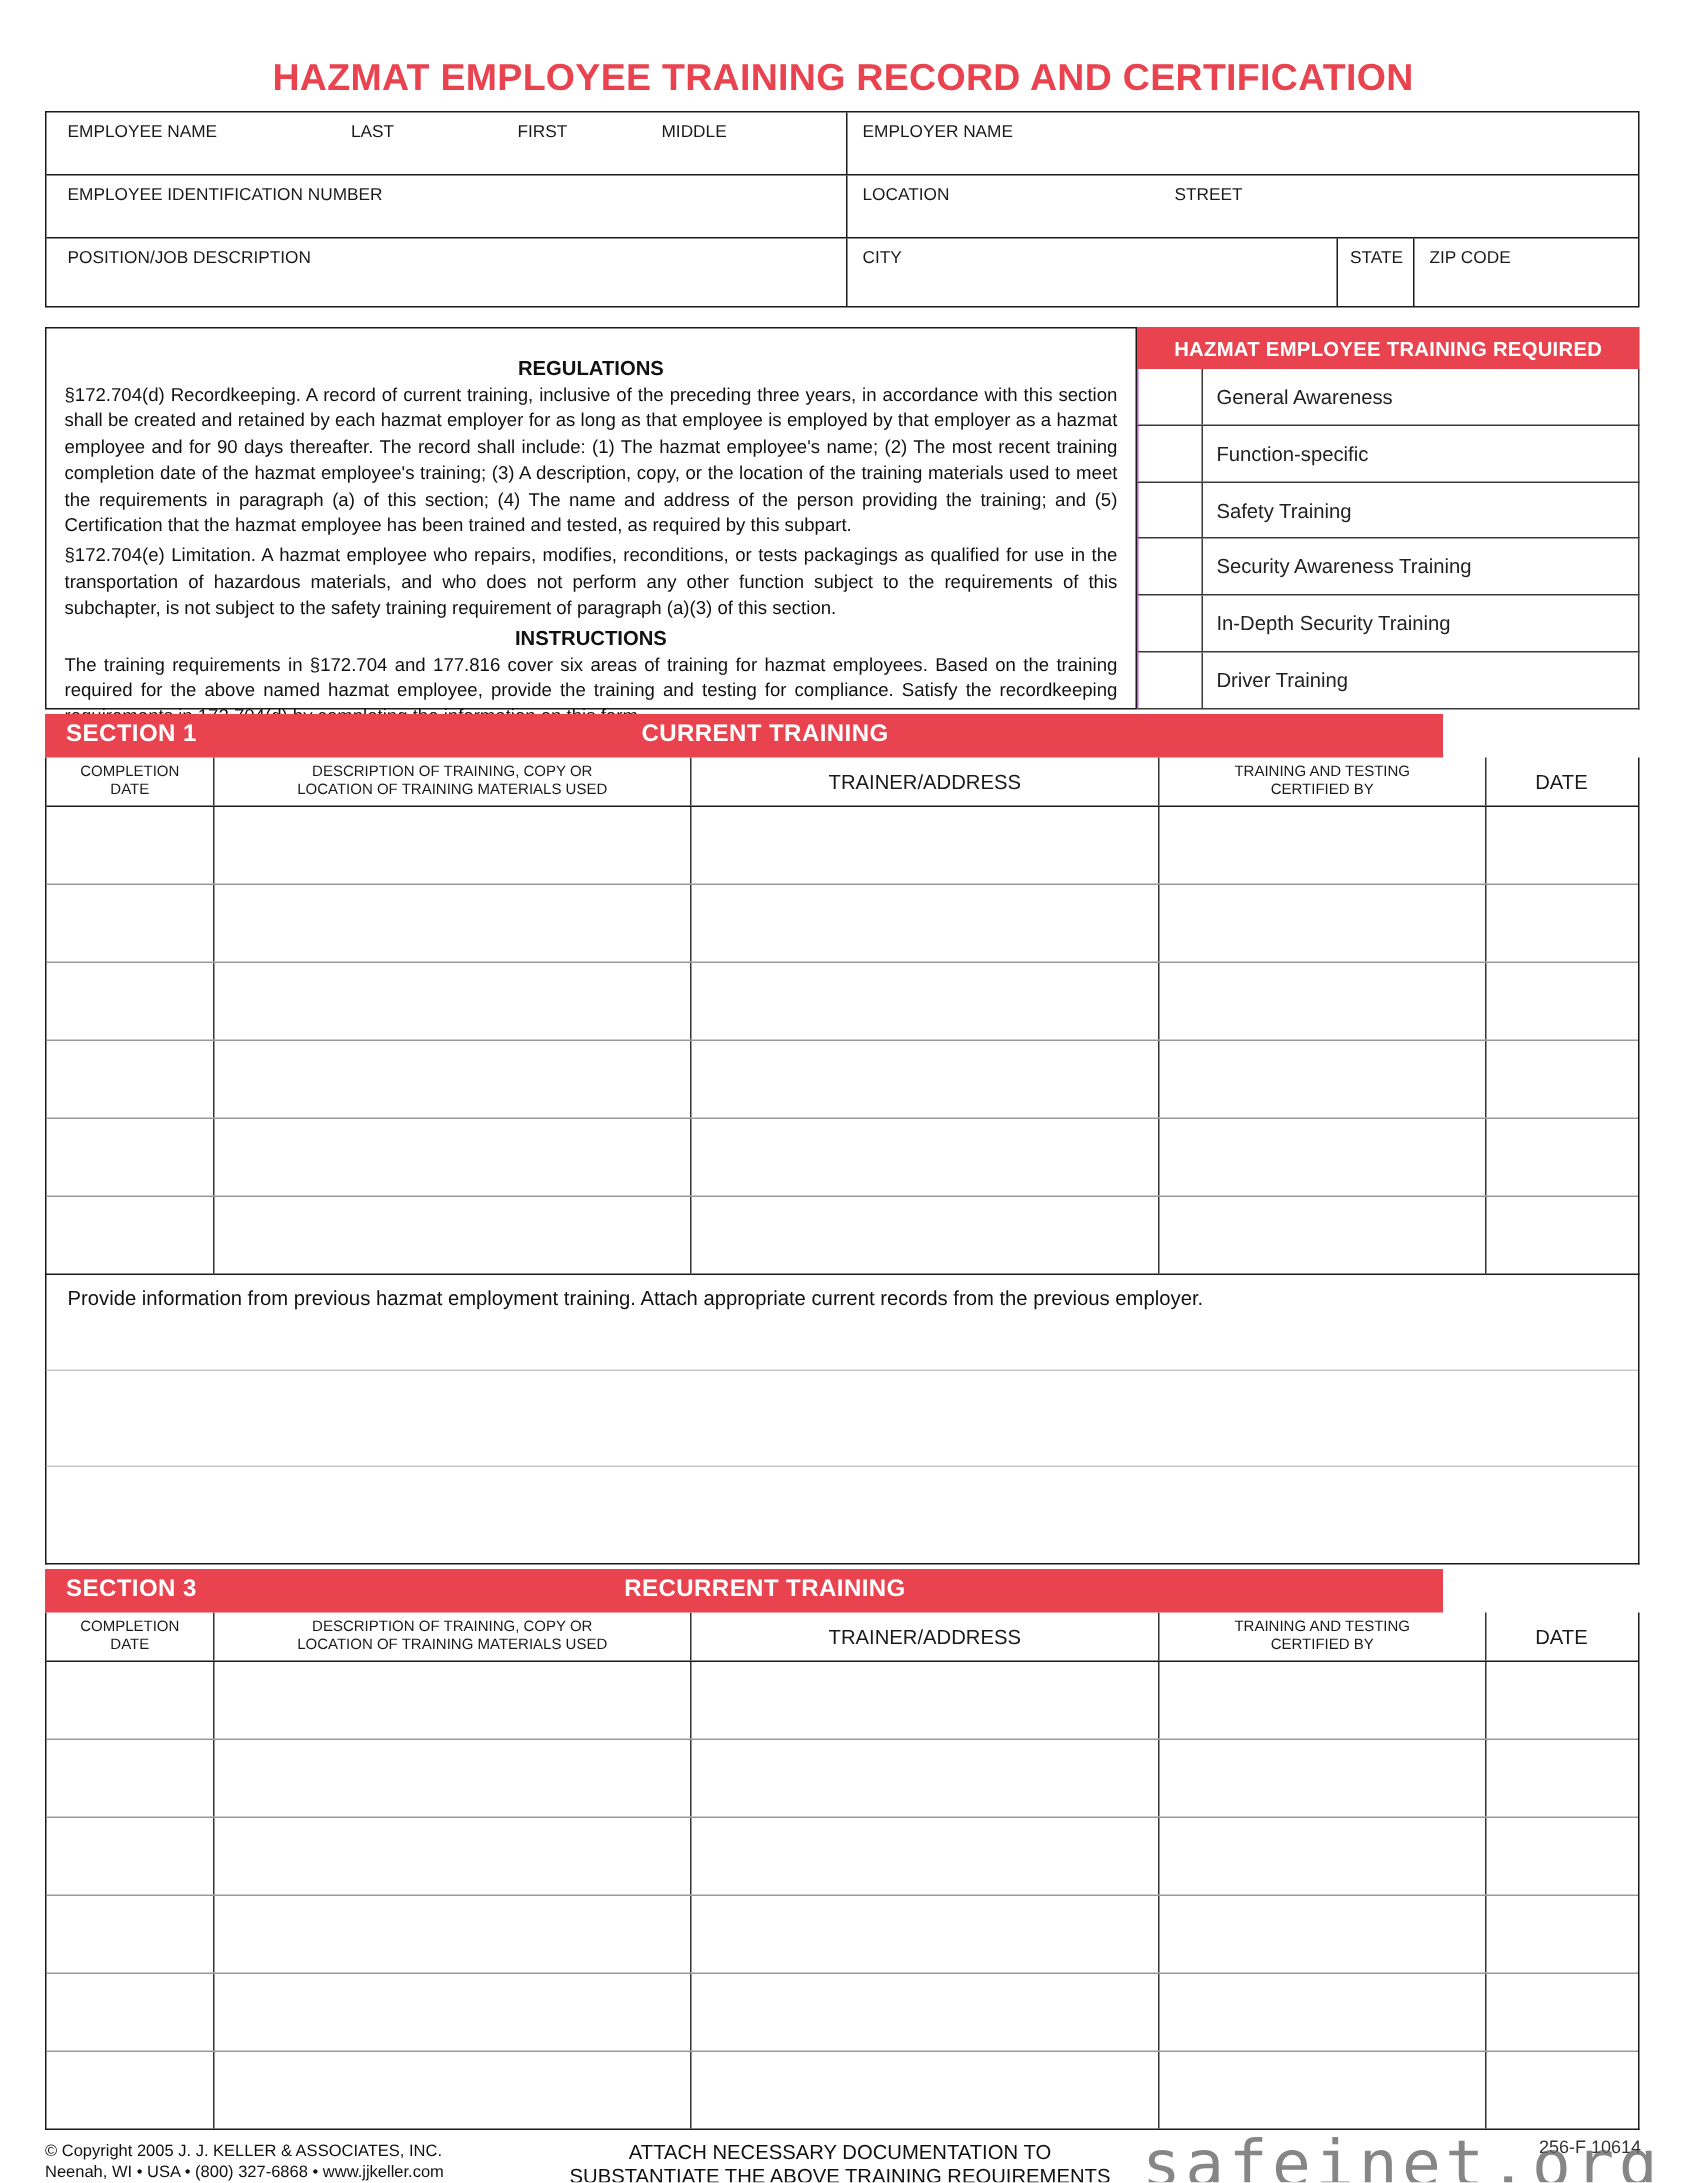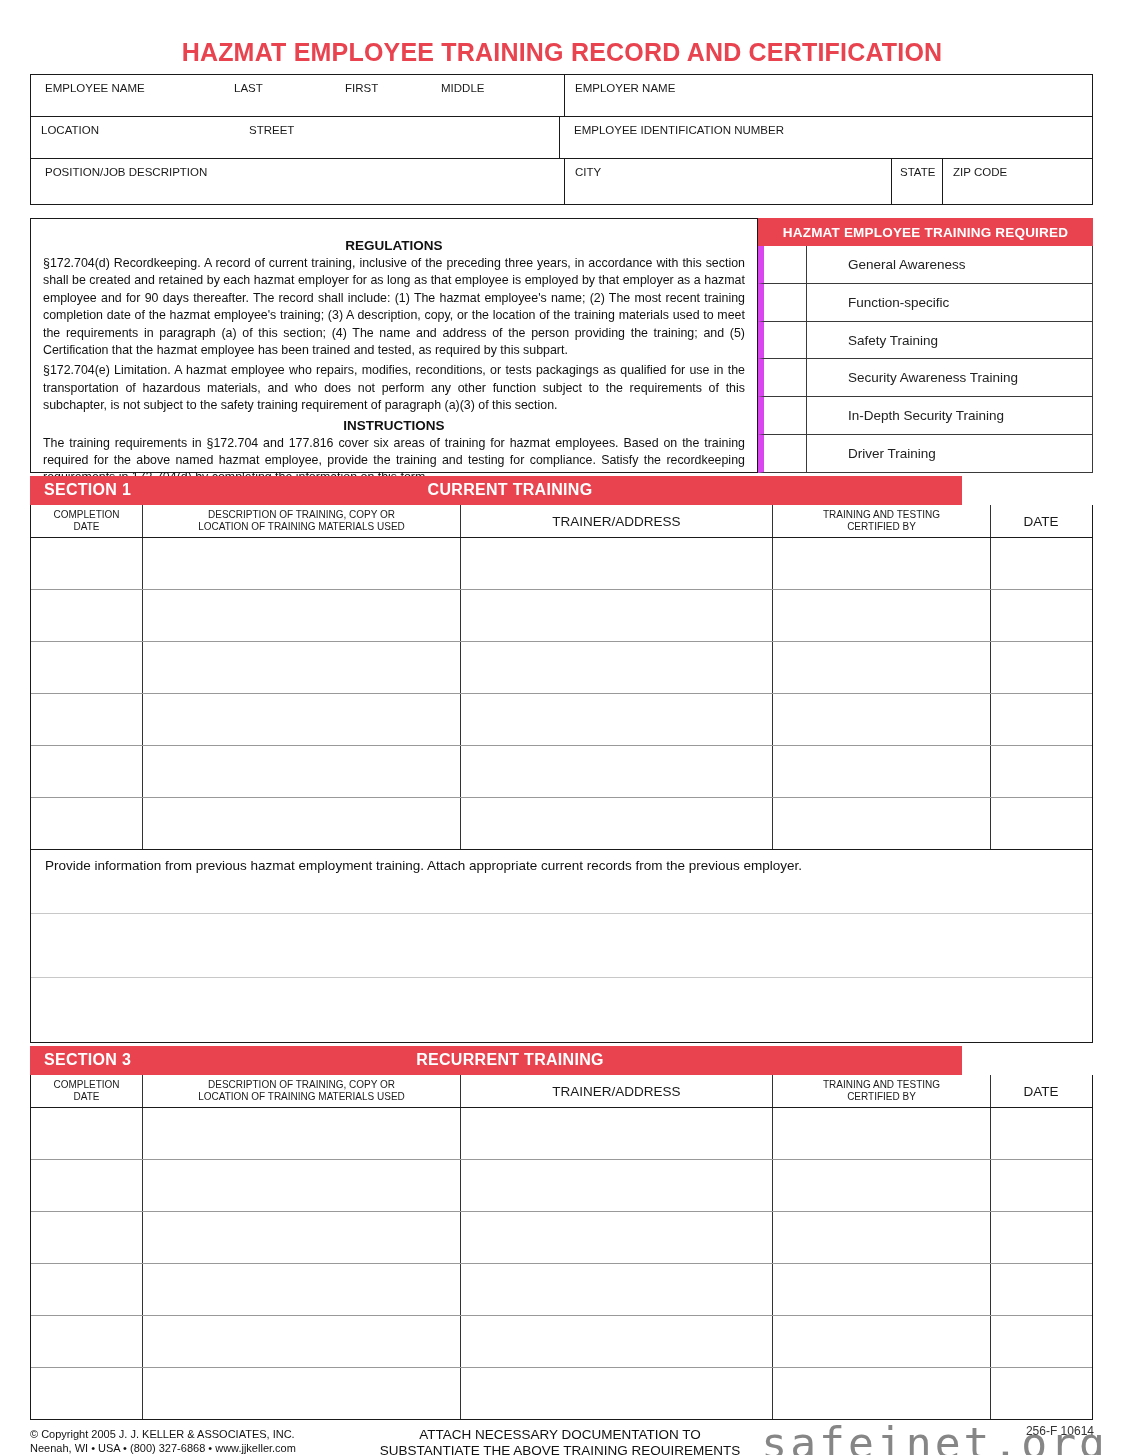--- a/index.html
+++ b/index.html
@@ -28,21 +28,21 @@
   .fl { position:absolute; top:7px; font-size:11.5px; color:#1a1a1a; white-space:nowrap; }
 
   
   .middle { display:flex; width:1063px; margin:13px 0 0 30px; height:255px; }
   .reg-box { width:755px; box-sizing:border-box; border:1.5px solid #1a1a1a; padding:16px 12px 0 12px; }
   .reg-head { text-align:center; font-weight:bold; font-size:13.5px; margin:3px 0 2px 0; }
   .reg-p { font-size:12.4px; line-height:17.4px; text-align:justify; margin:0 0 3px 0; }
   .req-box { width:348px; box-sizing:border-box; display:flex; flex-direction:column; }
   .req-head { height:28px; background:var(--red,#e8434f); color:#fff; font-weight:bold; font-size:13.5px;
               display:flex; align-items:center; justify-content:center; letter-spacing:0.2px; }
-  .req-row { flex:1; display:flex; border-bottom:1px solid #3a3a3a; border-left:6px solid #d946ef; border-right:1px solid #3a3a3a;gap:32px; }
+  .req-row { flex:1; display:flex; border-bottom:1px solid #3a3a3a; border-left:1px solid #d946ef; border-right:1px solid #3a3a3a; }
   .req-check { width:42px; border-right:1px solid #3a3a3a; }
   .req-label { display:flex; align-items:center; padding-left:9px; font-size:13.5px; color:#222; }
 
   
   .sec-bar { position:relative; width:932px; height:29px; margin:3px 0 0 30px; background:var(--red,#e8434f); }
   .sec-label { position:absolute; left:14px; top:5px; color:#fff; font-weight:bold; font-size:16px; letter-spacing:0.3px; }
   .sec-title { position:absolute; left:0; right:0; top:5px; text-align:center; color:#fff; font-weight:bold; font-size:16px; letter-spacing:0.3px;padding-left:28px; }
 
   
   .train-table { width:1063px; margin-left:30px; border:1.5px solid #1a1a1a; border-top:none; box-sizing:border-box; }
@@ -84,26 +84,26 @@
         <span class="fl" style="left:14px">EMPLOYEE NAME</span>
         <span class="fl" style="left:203px">LAST</span>
         <span class="fl" style="left:314px">FIRST</span>
         <span class="fl" style="left:410px">MIDDLE</span>
       </div>
       <div class="id-cell c-right">
         <span class="fl" style="left:10px">EMPLOYER NAME</span>
       </div>
     </div>
     <div class="id-row r2">
+      <div class="id-cell c-left">
+        <span class="fl" style="left:14px">EMPLOYEE IDENTIFICATION NUMBER</span>
+      </div>
       <div class="id-cell c-right">
         <span class="fl" style="left:10px">LOCATION</span>
         <span class="fl" style="left:218px">STREET</span>
-      </div>
-      <div class="id-cell c-left">
-        <span class="fl" style="left:14px">EMPLOYEE IDENTIFICATION NUMBER</span>
       </div>
     </div>
     <div class="id-row r3">
       <div class="id-cell c-left">
         <span class="fl" style="left:14px">POSITION/JOB DESCRIPTION</span>
       </div>
       <div class="id-cell c-city">
         <span class="fl" style="left:10px">CITY</span>
       </div>
       <div class="id-cell c-state">

